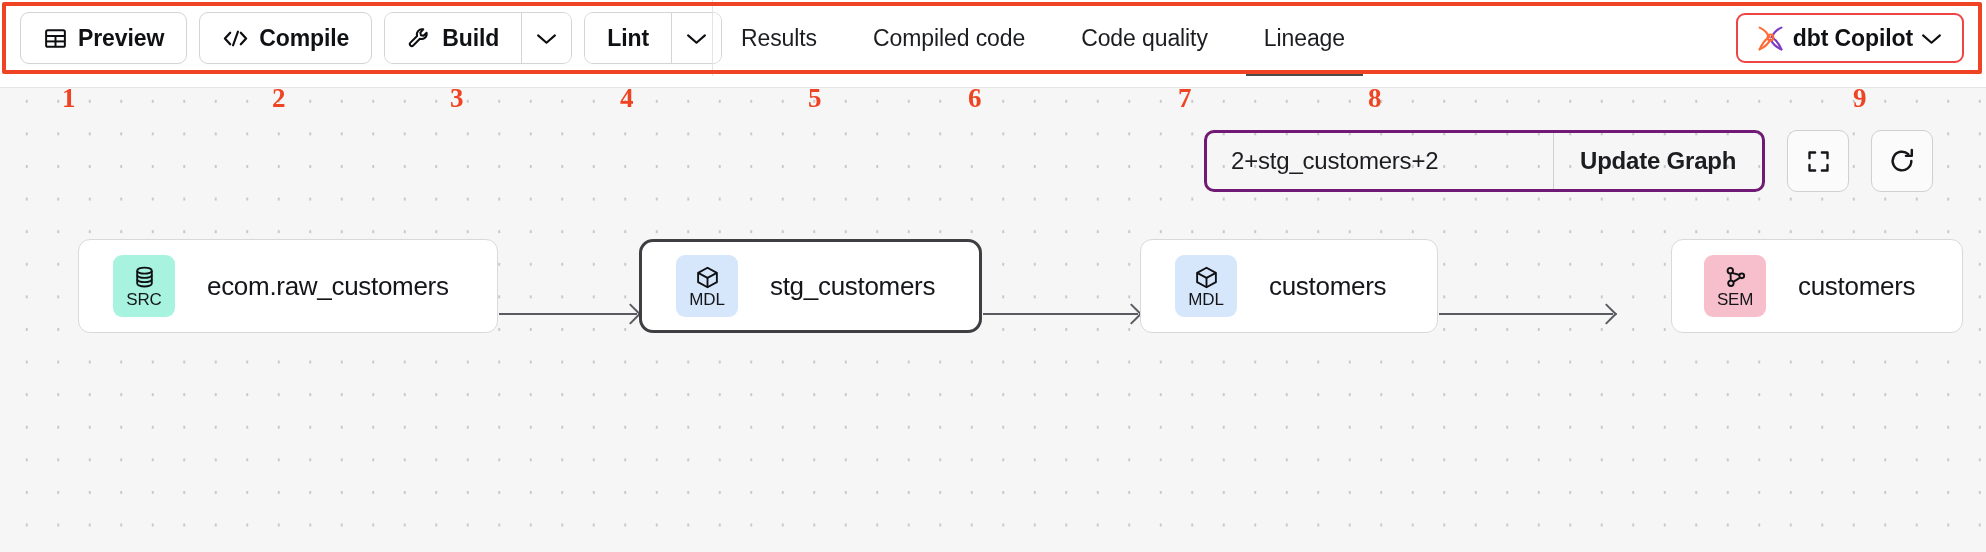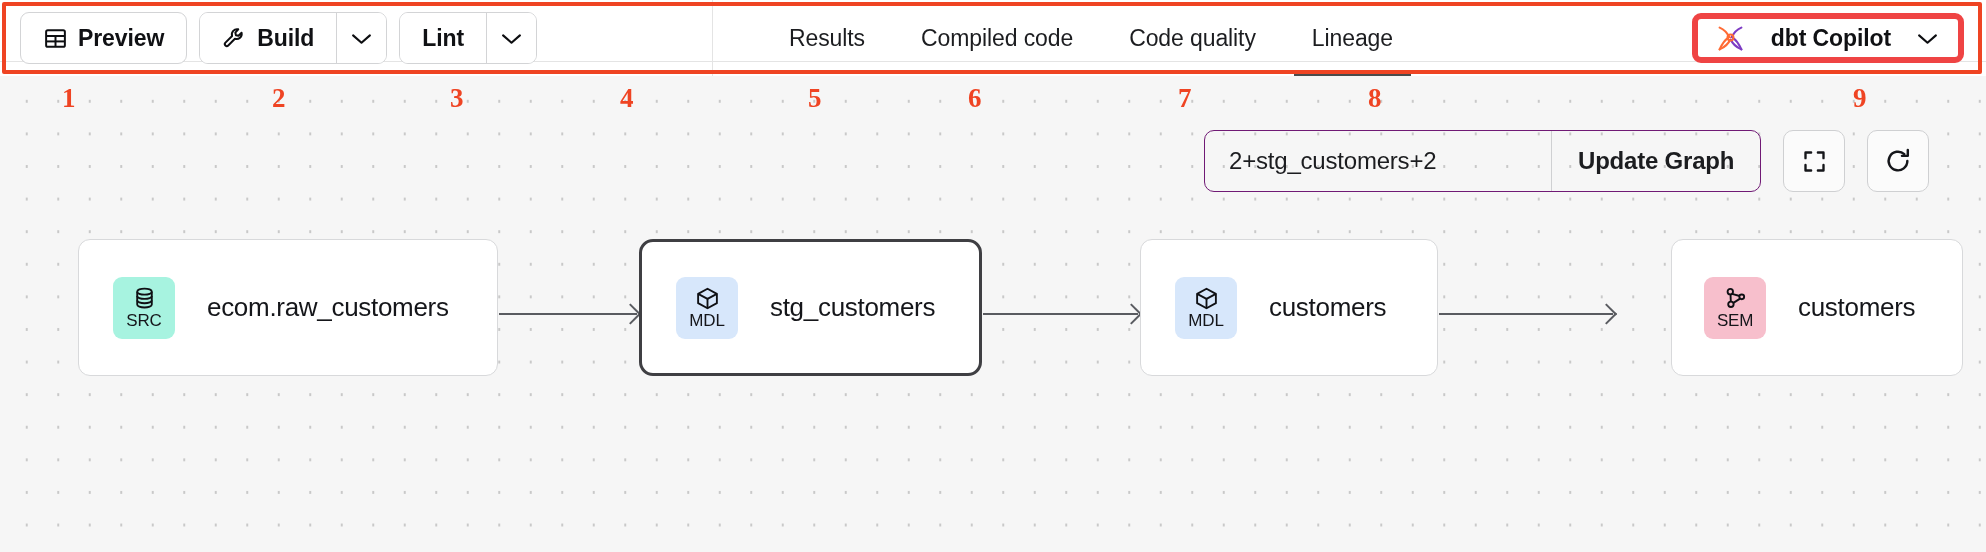--- a/index.html
+++ b/index.html
@@ -31,21 +31,21 @@
     background-size: 31.5px 32.6px;
     background-position: 11px 9px;
   }
 
   
   .toolbar {
     position: absolute;
     left: 0;
     top: 0;
     width: 1986px;
-    height: 62px;
+    height: 88px;
     background: #ffffff;
     border-bottom: 1px solid #e4e4e4;
   }
 
   .toolbar-left {
     position: absolute;
     left: 20px;
     top: 12px;
     display: flex;
     align-items: center;
@@ -113,21 +113,20 @@
   
   .tabs {
     position: absolute;
     left: 712px;
     top: 0;
     height: 76px;
     display: flex;
     align-items: center;
     gap: 0;
     border-left: 1px solid #e4e4e4;
-    padding-left: 48px;
   }
   .tab {
     position: relative;
     height: 76px;
     display: flex;
     align-items: center;
     padding: 0 28px;
     font-size: 23px;
     color: #1c1d20;
     cursor: pointer;
@@ -145,23 +144,23 @@
   }
 
   
   .copilot {
     position: absolute;
     right: 22px;
     top: 13px;
     height: 50px;
     display: flex;
     align-items: center;
-    gap: 26px;
+    gap: 8px;
     padding: 0 20px 0 18px;
-    border: 6px solid #ef4444;
+    border: 2px solid #ef4444;
     border-radius: 9px;
     background: #ffffff;
     font-size: 23px;
     font-weight: 700;
     color: #101114;
     cursor: pointer;
     white-space: nowrap;
     letter-spacing: -0.1px;
   }
 
@@ -197,21 +196,21 @@
     display: flex;
     align-items: center;
     gap: 22px;
     z-index: 20;
   }
 
   .search-group {
     display: flex;
     align-items: stretch;
     height: 62px;
-    border: 1px solid #701a75;
+    border: 3px solid #701a75;
     border-radius: 10px;
     background: transparent;
   }
   .search-input {
     display: flex;
     align-items: center;
     width: 346px;
     padding: 0 24px;
     font-size: 24px;
     color: #1c1d20;
@@ -247,21 +246,21 @@
     border-radius: 10px;
     background: #fbfbfb;
     cursor: pointer;
   }
 
   
   .node {
     position: absolute;
     display: flex;
     align-items: center;
-    height: 137px;
+    height: 94px;
     background: #ffffff;
     border: 1px solid #d8d9db;
     border-radius: 12px;
     padding-left: 34px;
     z-index: 10;
   }
   .node.selected {
     border: 3px solid #3f3f43;
     border-radius: 14px;
   }
@@ -326,20 +325,30 @@
           <svg width="25" height="25" viewBox="0 0 24 24" fill="none" stroke="#0d0e11" stroke-width="1.9">
             <rect x="3" y="4" width="18" height="16" rx="1.6"></rect>
             <line x1="3" y1="9.6" x2="21" y2="9.6"></line>
             <line x1="3" y1="14.8" x2="21" y2="14.8"></line>
             <line x1="12" y1="9.6" x2="12" y2="20"></line>
           </svg>
         </span>
         <span>Preview</span>
       </div>
 
+      <div class="btn">
+        <span class="icon">
+          <svg width="27" height="23" viewBox="0 0 28 22" fill="none" stroke="#0d0e11" stroke-width="2.3" stroke-linecap="round" stroke-linejoin="round">
+            <polyline points="8.5,5 3,11 8.5,17"></polyline>
+            <line x1="16.5" y1="4" x2="11.5" y2="18"></line>
+            <polyline points="19.5,5 25,11 19.5,17"></polyline>
+          </svg>
+        </span>
+        <span>Compile</span>
+      </div>
 
       <div class="split-group">
         <div class="split-main">
           <span class="icon">
             <svg width="25" height="25" viewBox="0 0 24 24" fill="none" stroke="#0d0e11" stroke-width="1.9" stroke-linecap="round" stroke-linejoin="round">
               <path d="M15.6 3.2a5 5 0 0 0-5.9 6.4L3.3 16a1.9 1.9 0 0 0 2.7 2.7l6.4-6.4a5 5 0 0 0 6.4-5.9l-3 3-2.4-0.6-0.6-2.4z"></path>
             </svg>
           </span>
           <span>Build</span>
         </div>

